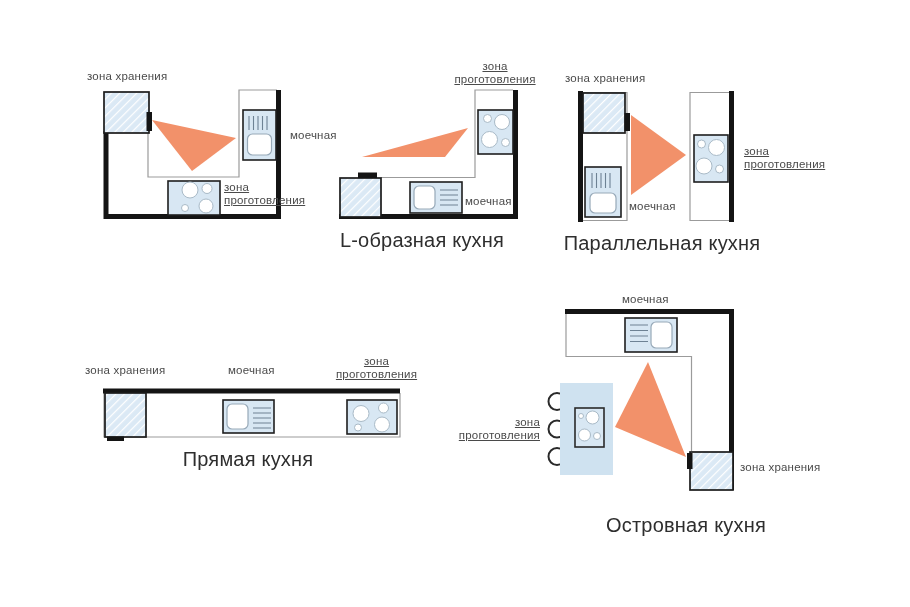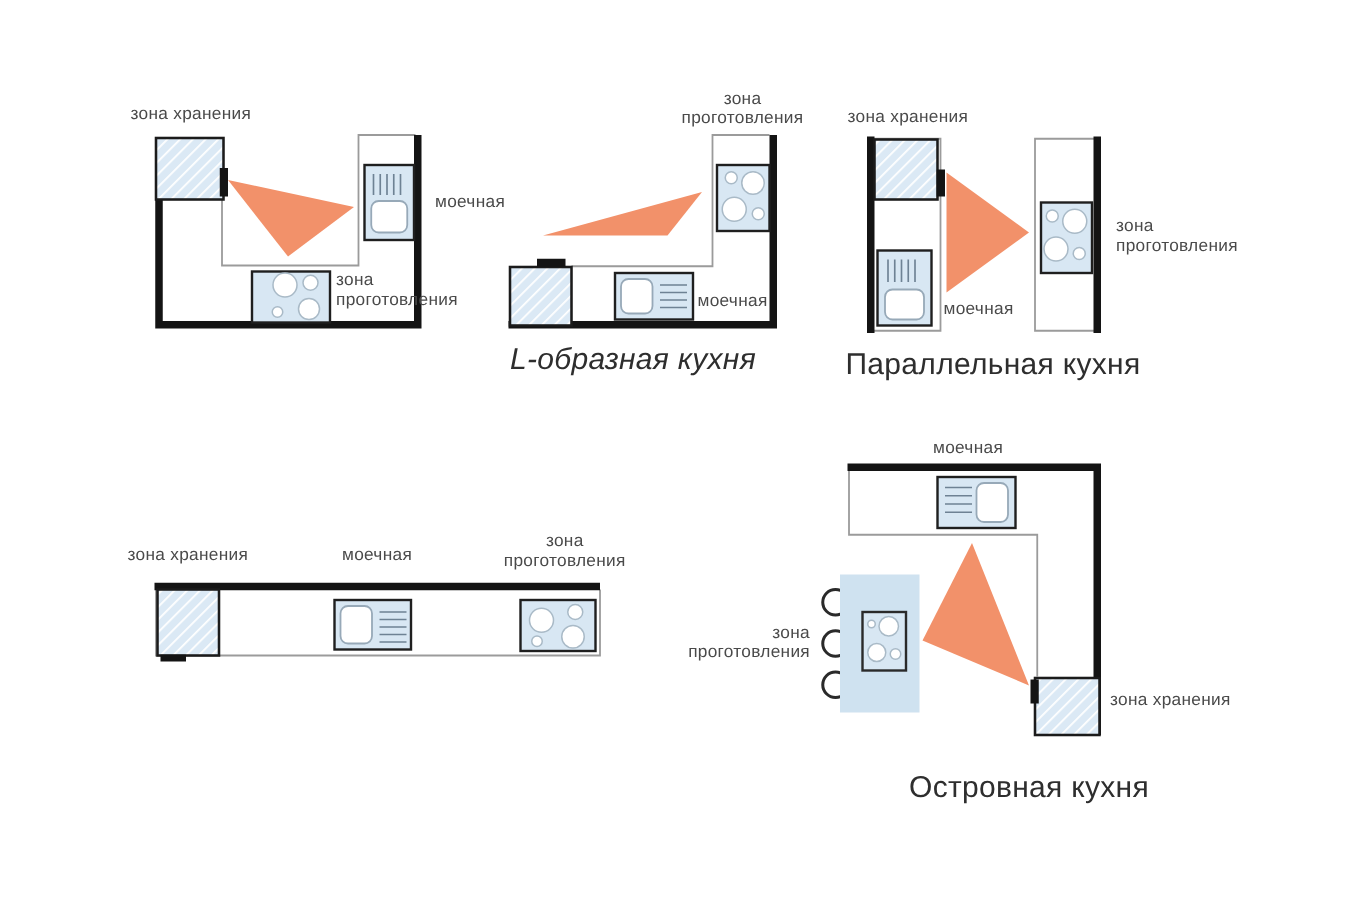--- a/index.html
+++ b/index.html
@@ -5,21 +5,21 @@
   html,body { margin:0; padding:0; background:#ffffff; }
   .canvas {
     position:relative; width:910px; height:607px; background:#ffffff;
     font-family:"Liberation Sans", sans-serif; overflow:hidden;
   }
   svg.shapes { position:absolute; left:0; top:0; }
   .lbl {
     position:absolute; font-size:11.5px; line-height:13px; color:#4a4a4a;
     letter-spacing:0.2px; white-space:nowrap;
   }
-  .lbl .line { display:block; }
+  .lbl .line { display:block;text-decoration:underline; }
   .lbl.center { text-align:center; }
   .lbl.right  { text-align:right; }
   .title {
     position:absolute; font-size:20px; line-height:23px; color:#2e2e2e;
     letter-spacing:0.2px; text-align:center; white-space:nowrap;
   }
 </style>
 </head>
 <body>
 
@@ -156,36 +156,37 @@
   <div class="lbl" style="left:224px; top:181px;">
     <span class="line">зона</span>
     <span class="line">проготовления</span>
   </div>
 
   <div class="lbl center" style="left:434px; width:122px; top:60px;">
     <span class="line">зона</span>
     <span class="line">проготовления</span>
   </div>
   <div class="lbl" style="left:465px; top:195px;">моечная</div>
-  <div class="title" style="left:312px; width:220px; top:229px;font-style:italic;">L-образная кухня</div>
+  <div class="title" style="left:312px; width:220px; top:229px;">L-образная кухня</div>
 
   <div class="lbl" style="left:565px; top:72px;">зона хранения</div>
   <div class="lbl" style="left:629px; top:200px;">моечная</div>
   <div class="lbl" style="left:744px; top:145px;">
     <span class="line">зона</span>
     <span class="line">проготовления</span>
   </div>
   <div class="title" style="left:542px; width:240px; top:232px;">Параллельная кухня</div>
 
   <div class="lbl" style="left:85px; top:364px;">зона хранения</div>
   <div class="lbl" style="left:228px; top:364px;">моечная</div>
   <div class="lbl center" style="left:318px; width:117px; top:355px;">
     <span class="line">зона</span>
     <span class="line">проготовления</span>
   </div>
+  <div class="title" style="left:138px; width:220px; top:448px;">Прямая кухня</div>
 
   <div class="lbl" style="left:622px; top:293px;">моечная</div>
   <div class="lbl right" style="left:420px; width:120px; top:416px;">
     <span class="line">зона</span>
     <span class="line">проготовления</span>
   </div>
   <div class="lbl" style="left:740px; top:461px;">зона хранения</div>
   <div class="title" style="left:571px; width:230px; top:514px;">Островная кухня</div>
 
 </div>

